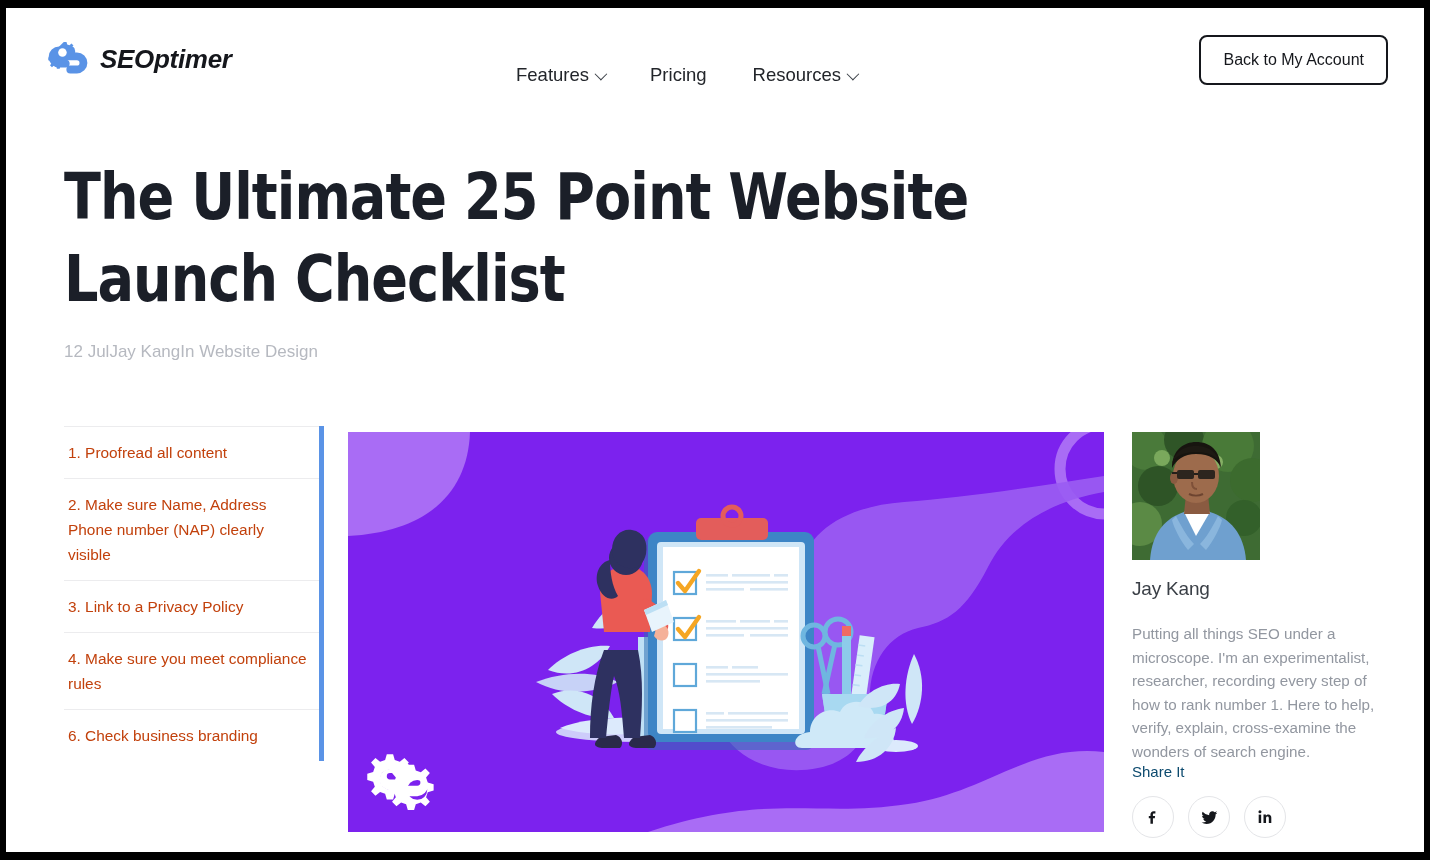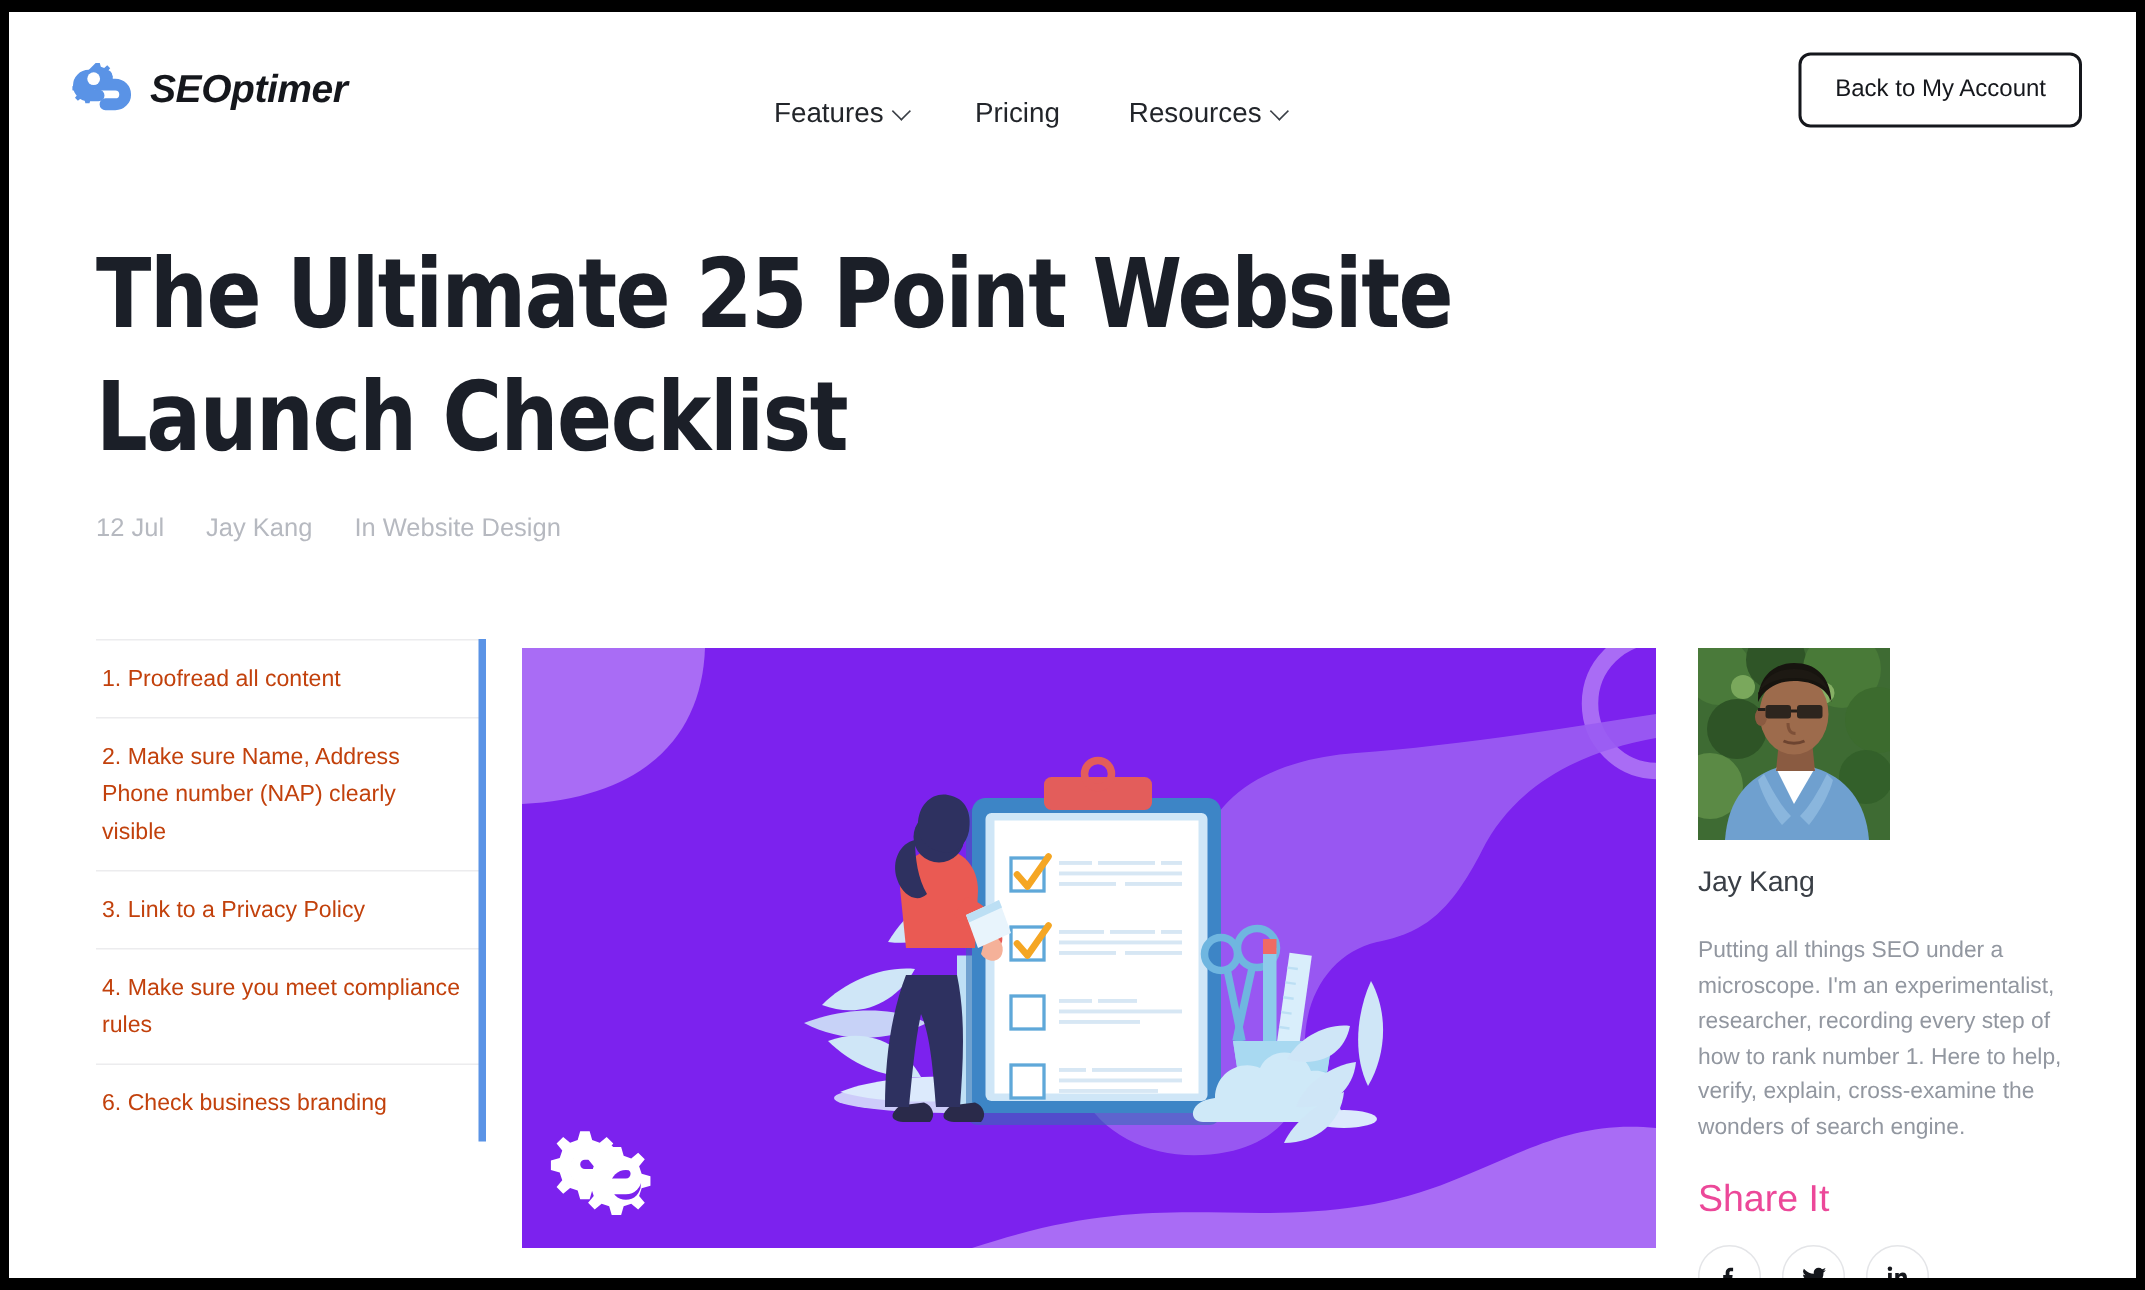--- a/index.html
+++ b/index.html
@@ -104,21 +104,20 @@
     line-height: 82px;
     letter-spacing: -1px;
     color: #1b1f28;
     transform: scaleX(0.94);
     transform-origin: left top;
     white-space: pre-line;
   }
   .meta {
     margin-top: 22px;
     display: flex;
-    gap: 28px;
     font-size: 17px;
     color: #b6b9c0;
   }
   .meta span { white-space: nowrap; }
   .meta .clickable { cursor: pointer; }
 
   
   .body-cols {
     position: absolute;
     left: 0; top: 418px;
@@ -189,23 +188,22 @@
     letter-spacing: -0.2px;
   }
   .author-bio {
     margin-top: 22px;
     font-size: 15.2px;
     line-height: 23.5px;
     color: #9297a0;
     width: 248px;
   }
   .share-title {
-    margin-top: 22px;
-    font-size: 25px;
-    color: #ec4899;
+    font-size: 15px;
+    color: #0c4a6e;
   }
   .share-row {
     margin-top: 16px;
     display: flex;
     gap: 14px;
   }
   .share-btn {
     width: 42px; height: 42px;
     border: 1px solid #e4e5e8;
     border-radius: 50%;

